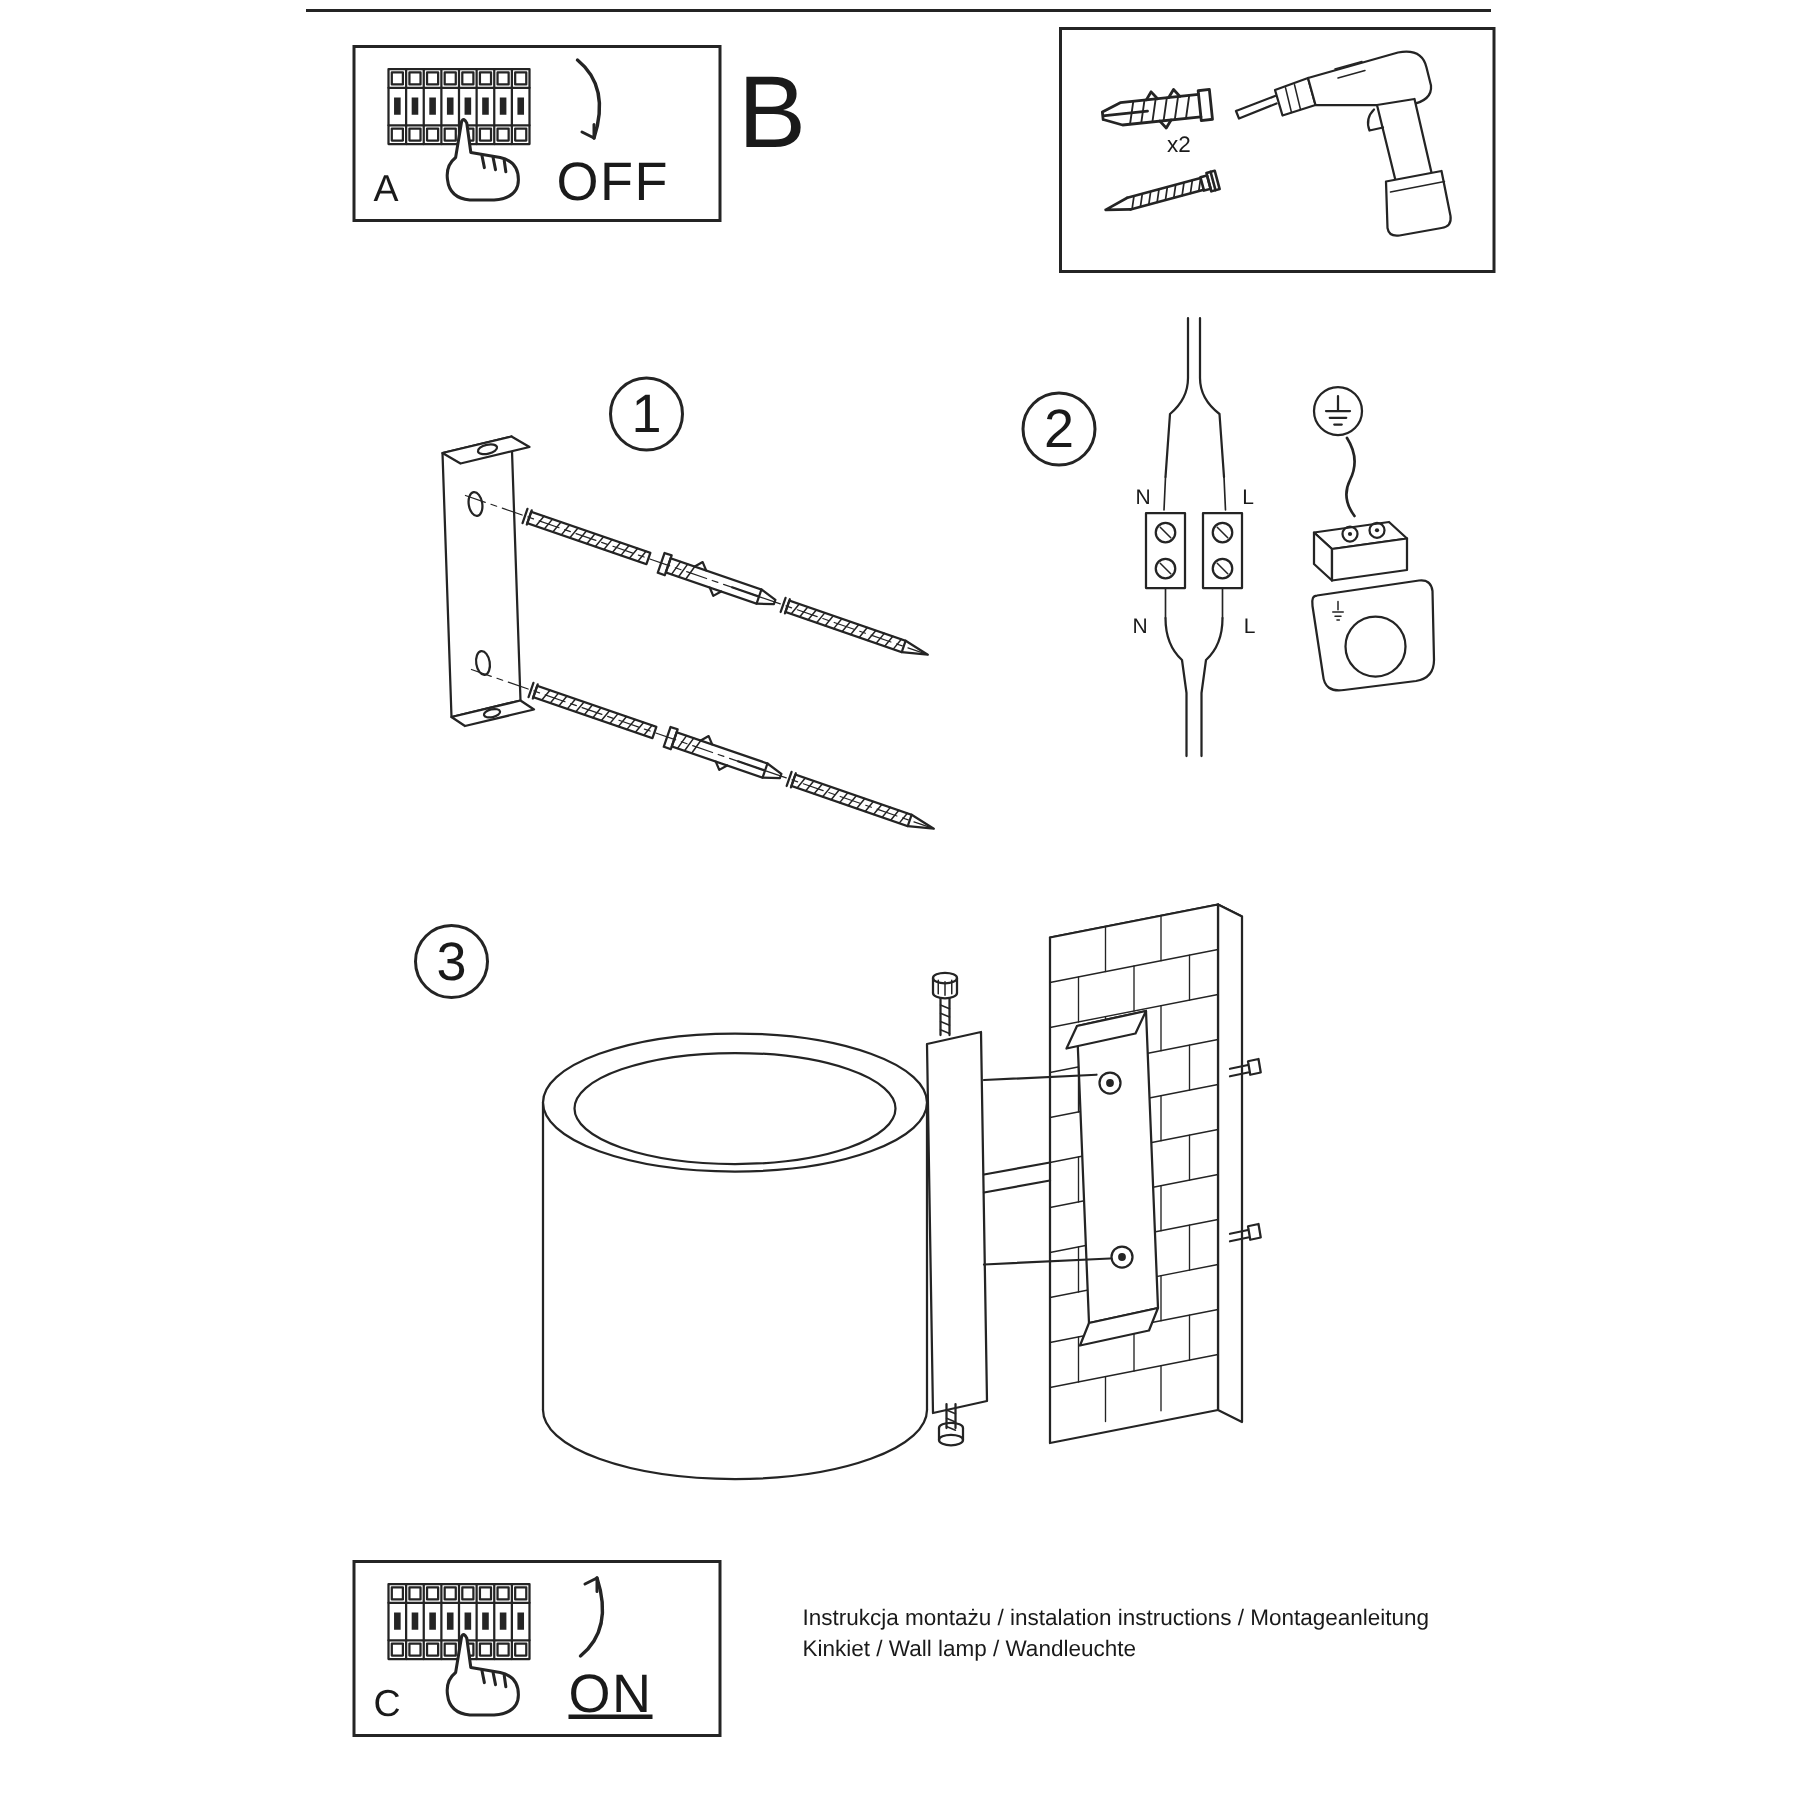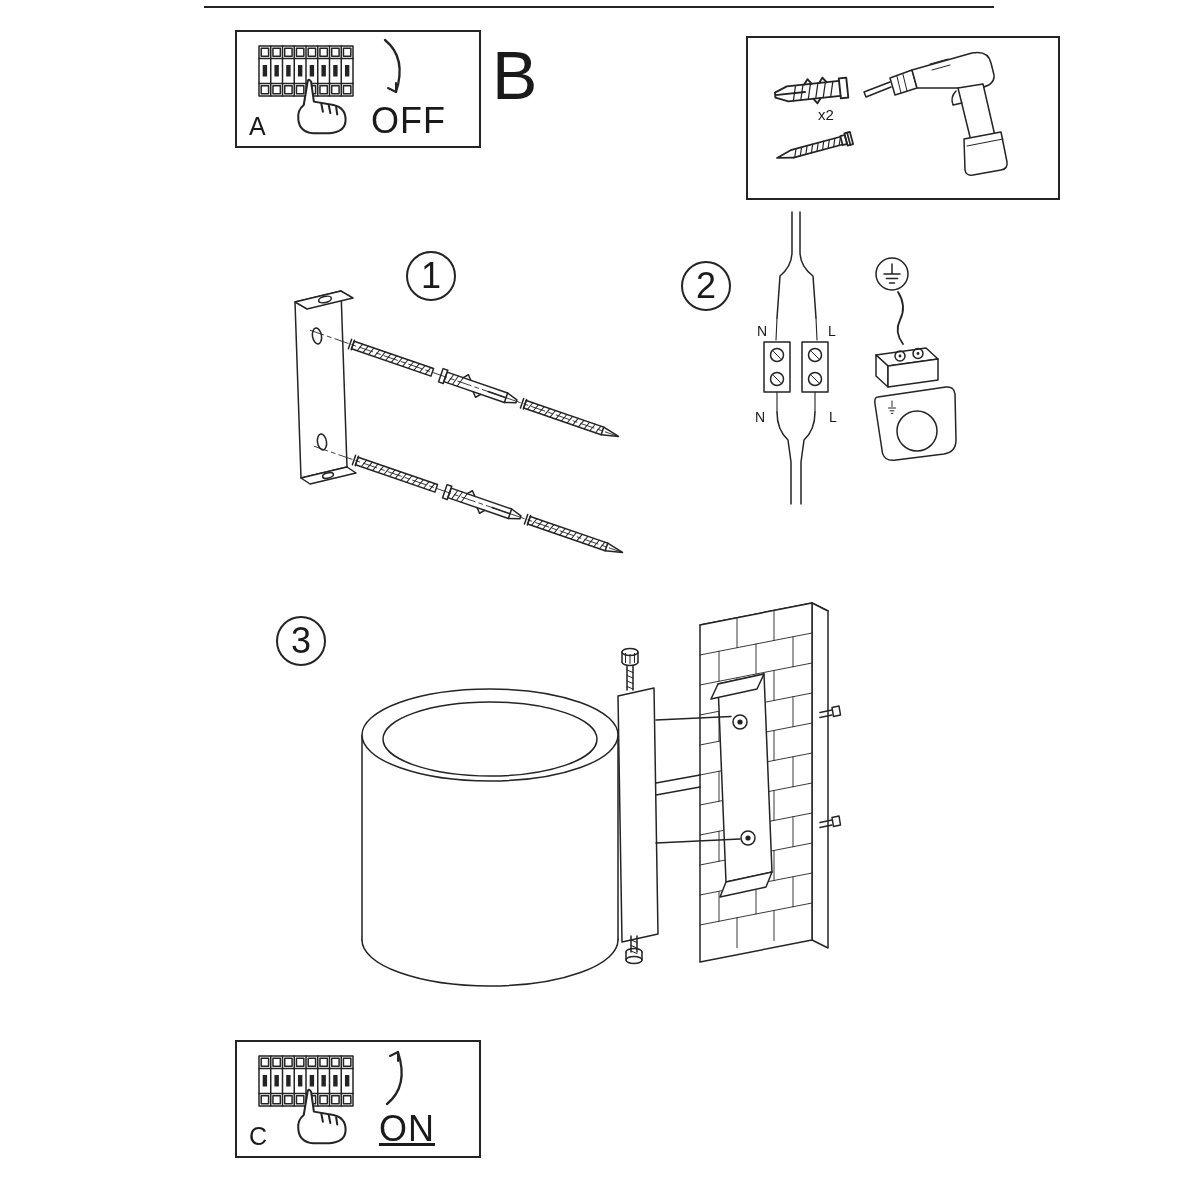--- a/index.html
+++ b/index.html
@@ -3,21 +3,21 @@
 <meta charset="utf-8">
 <title>Wall lamp installation instructions</title>
 <style>
   * { margin:0; padding:0; box-sizing:border-box; }
   html,body { background:#ffffff; }
   .page { position:relative; width:1200px; height:1200px; background:#fff;
           font-family:"Liberation Sans", sans-serif; color:#1a1a1a; overflow:hidden; }
   .top-rule { position:absolute; left:204px; top:6px; width:790px; border-top:2px solid #242424; }
   .box { position:absolute; border:2px solid #242424; background:#fff; }
   .box-a { left:235px; top:30px; width:246px; height:118px; }
-  .box-hw { left:706px; top:36px; width:314px; height:164px;margin-left:40px; }
+  .box-hw { left:706px; top:18px; width:291px; height:164px; }
   .box-c { left:235px; top:1040px; width:246px; height:118px; }
   .box svg { position:absolute; left:0; top:0; }
   .corner-label { position:absolute; left:12px; top:80px; font-size:25px; }
   .state-label { position:absolute; left:134px; top:68px; font-size:36px; letter-spacing:1px; }
   .state-label.on { left:142px; top:66px;text-decoration:underline; }
   .letter-b { position:absolute; left:492px; top:36px; font-size:68px; }
   .x2 { position:absolute; left:70px; top:68px; font-size:15px; }
   .step-badge { position:absolute; width:50px; height:50px; border:2.5px solid #242424;
                 border-radius:50%; background:#fff; display:flex; align-items:center;
                 justify-content:center; font-size:36px; }
@@ -289,14 +289,18 @@
       </g>
       <g>
         <path d="M150,62 q22,-18 11,-52" style="stroke-width:2.3"></path>
         <path d="M161,10 l-8,4 M161,10 l0,9" style="stroke-width:2"></path>
       </g>
     </svg>
     <div class="corner-label">C</div>
     <div class="state-label on">ON</div>
   </div>
 
+  <div class="footer">
+    <div>Instrukcja montażu / instalation instructions / Montageanleitung</div>
+    <div>Kinkiet / Wall lamp / Wandleuchte</div>
+  </div>
 
 </div>
 
 </body></html>

